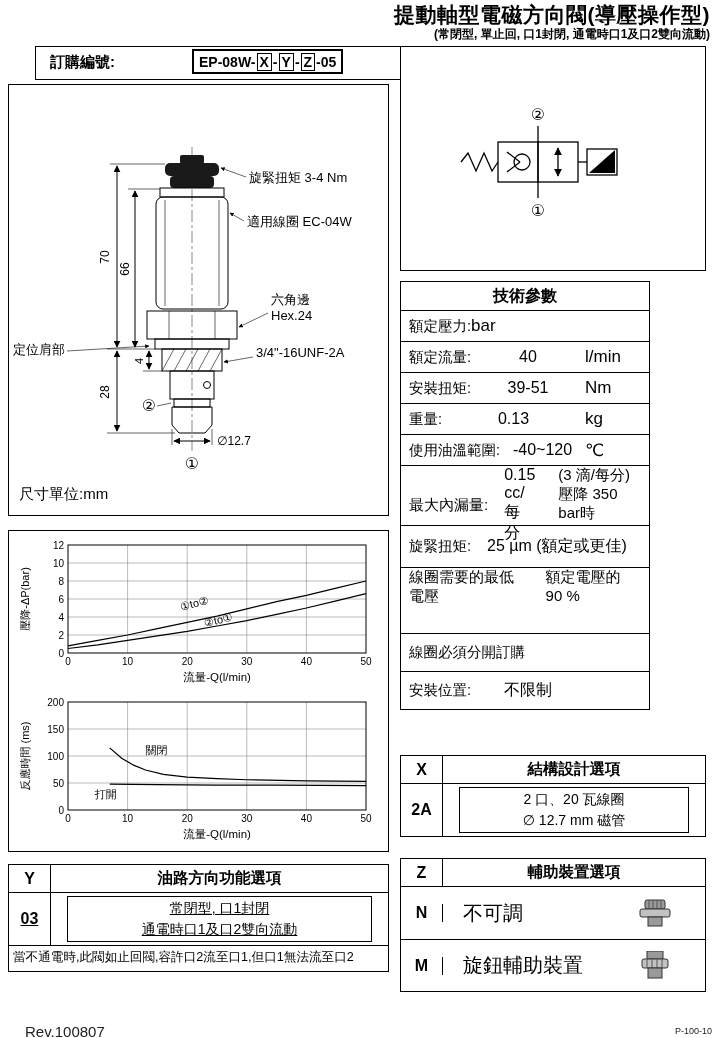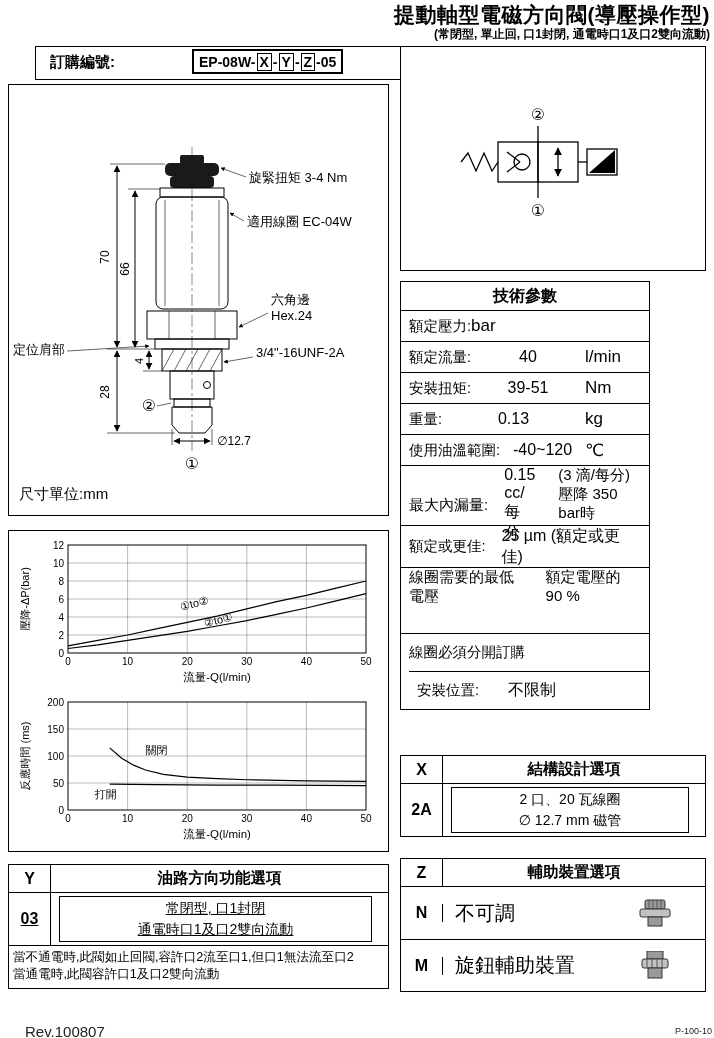--- a/index.html
+++ b/index.html
@@ -39,28 +39,28 @@
   .sl { white-space:nowrap; }
   .sv { flex:1; text-align:center; font-size:16px; }
   .sv2 { margin-left:16px; font-size:16px; }
   .su { width:56px; font-size:17px; }
   .multi { flex-direction:row; align-items:flex-start; justify-content:center; gap:23px; font-size:15px; }
   .multi > div { display:flex; align-items:center; }
   .r-leak { height:60px; }
   .r-filter { height:42px; }
   .r-voltage { height:60px; }
   .r-order { height:38px;margin-top:6px; }
-  .r-mount { height:38px;margin-left:8px; }
+  .r-mount { height:38px; }
 
   
   .code-table { position:absolute; border:1px solid #000; background:#fff; }
   .ct-header { display:flex; height:28px; border-bottom:1px solid #000; }
   .ct-code { width:42px; border-right:1px solid #000; display:flex; align-items:center; justify-content:center; font-weight:bold; font-size:16px; flex:none; }
   .ct-title { flex:1; display:flex; align-items:center; justify-content:center; font-weight:bold; font-size:15.5px; }
-  .ct-row { display:flex; min-height:48px; }
+  .ct-row { display:flex; min-height:48px;gap:8px; }
   .ct-opt { flex:1; display:flex; align-items:center; }
   .opt-box { border:1px solid #000; margin:3px 16px 3px 8px; flex:1; text-align:center; font-size:14px; line-height:1.5; padding:1px 3px; }
 
   .x-table { left:400px; top:755px; width:306px; }
   .y-table { left:8px; top:864px; width:381px; }
   .y-table .ct-row { border-bottom:1px solid #000;text-decoration:underline; }
   .y-note { padding:3px 4px 5px 4px; font-size:12.6px; line-height:1.35; }
 
   .z-table { left:400px; top:858px; width:306px; }
   .z-row { height:52px; align-items:center; }
@@ -287,21 +287,21 @@
       <span class="su">℃</span>
     </div>
     <div class="spec-row multi r-leak">
       <div>
         <span class="sl">最大內漏量:</span>
         <span class="sv2">0.15 cc/每分</span>
       </div>
       <div>(3 滴/每分) 壓降 350 bar時</div>
     </div>
     <div class="spec-row r-filter">
-      <span class="sl">額定或更佳:</span>
+      <span class="sl">旋緊扭矩:</span>
       <span class="sv2">25 µm (額定或更佳)</span>
     </div>
     <div class="spec-row multi r-voltage">
       <div>線圈需要的最低電壓</div>
       <div>額定電壓的 90 %</div>
     </div>
     <div class="spec-row r-order">
       <span>線圈必須分開訂購</span>
     </div>
     <div class="spec-row r-mount">
@@ -336,21 +336,20 @@
       <span class="ct-code">03</span>
       <div class="ct-opt">
         <div class="opt-box">
           <div>常閉型, 口1封閉</div>
           <div>通電時口1及口2雙向流動</div>
         </div>
       </div>
     </div>
     <div class="y-note">
       <div>當不通電時,此閥如止回閥,容許口2流至口1,但口1無法流至口2</div>
-      <div>當通電時,此閥容許口1及口2雙向流動</div>
     </div>
   </div>
 
   <div class="code-table z-table">
     <div class="ct-header">
       <span class="ct-code">Z</span>
       <span class="ct-title">輔助裝置選項</span>
     </div>
     <div class="ct-row z-row">
       <span class="ct-code">N</span>

